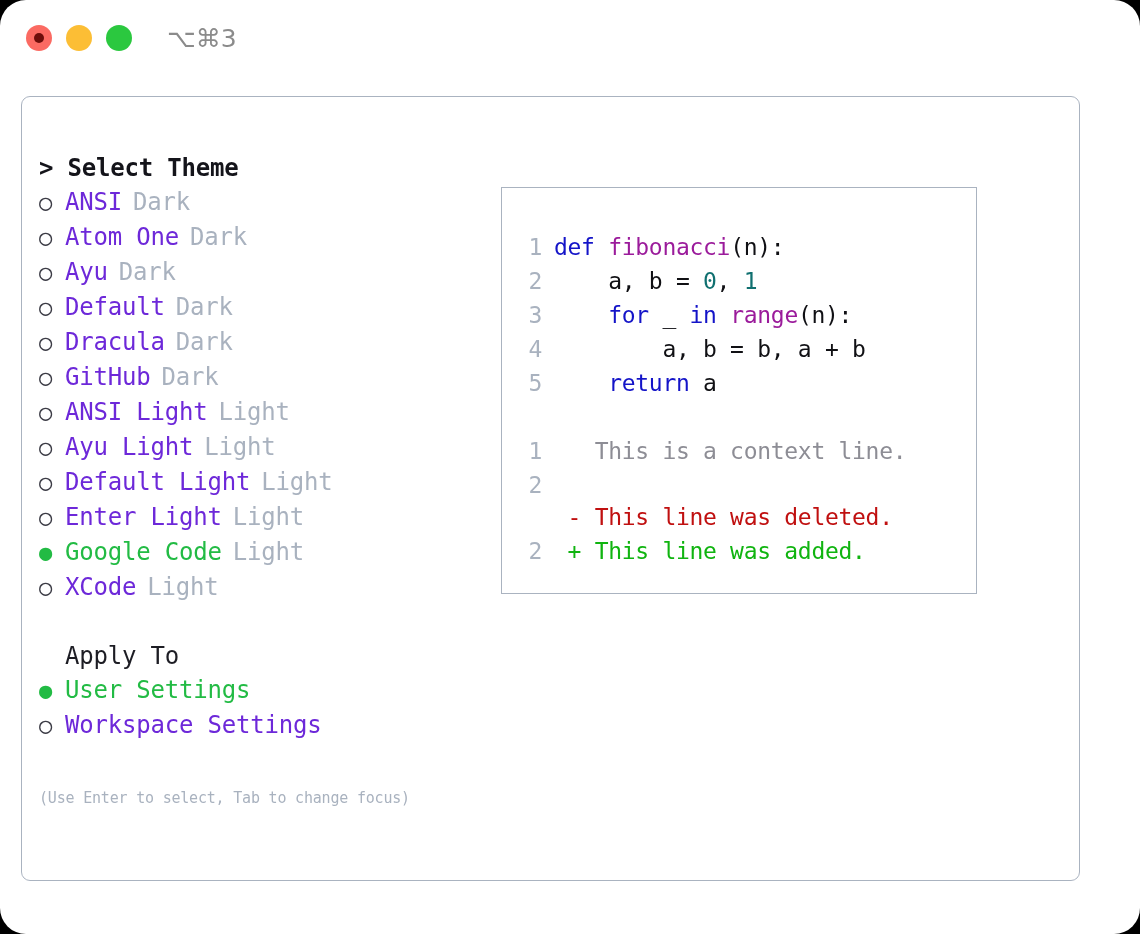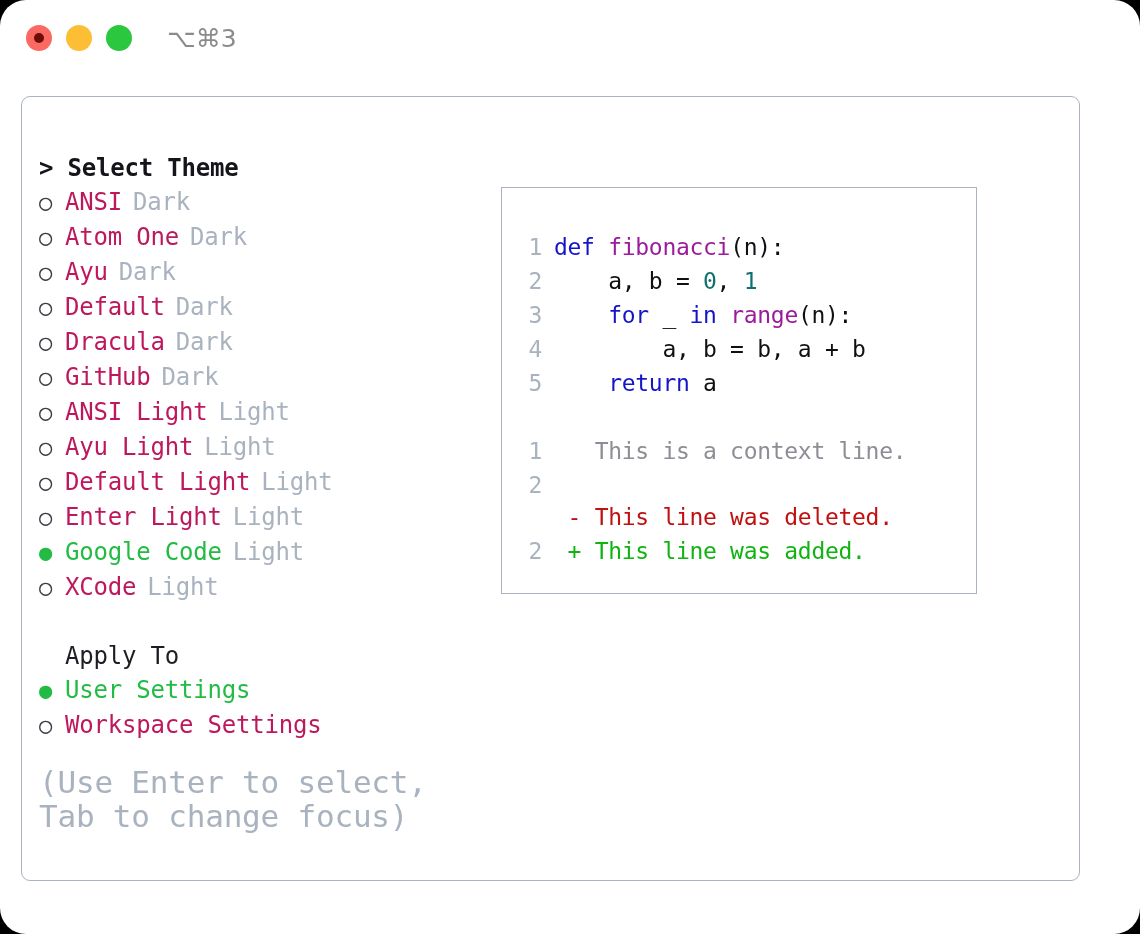--- a/index.html
+++ b/index.html
@@ -118,41 +118,41 @@
     letter-spacing: -0.2px;
   }
   .bullet {
     width: 26px;
     flex: 0 0 26px;
     color: #3c3c46;
     font-size: 22px;
     line-height: 34px;
   }
   .bullet.on { color: #22bb44; }
-  .opt-label { color: #be185d; }
+  .opt-label { color: #6d28d9; }
   .opt-label.sel { color: #22bb44; }
   .opt-tag {
     color: #a9b2bf;
     margin-left: 11px;
   }
 
   .subhead {
     font-size: 24px;
     line-height: 34px;
     color: #1d1d24;
     white-space: pre;
     padding-left: 26px;
     letter-spacing: -0.2px;
   }
 
   .spacer-row { height: 34px; }
 
   .hint {
-    margin-top: 22px;
-    font-size: 31px;
+    margin-top: 38px;
+    font-size: 15px;
     line-height: 34px;
     color: #a9b2bf;
     width: 400px;
     letter-spacing: -0.2px;
   }
 
   
   .right-col {
     position: absolute;
     left: 479px;

